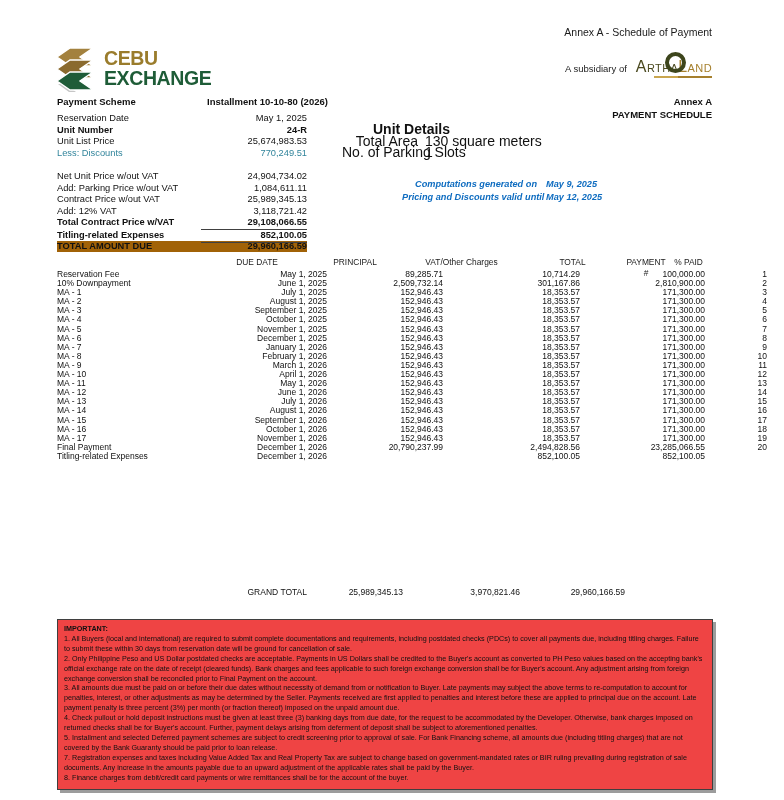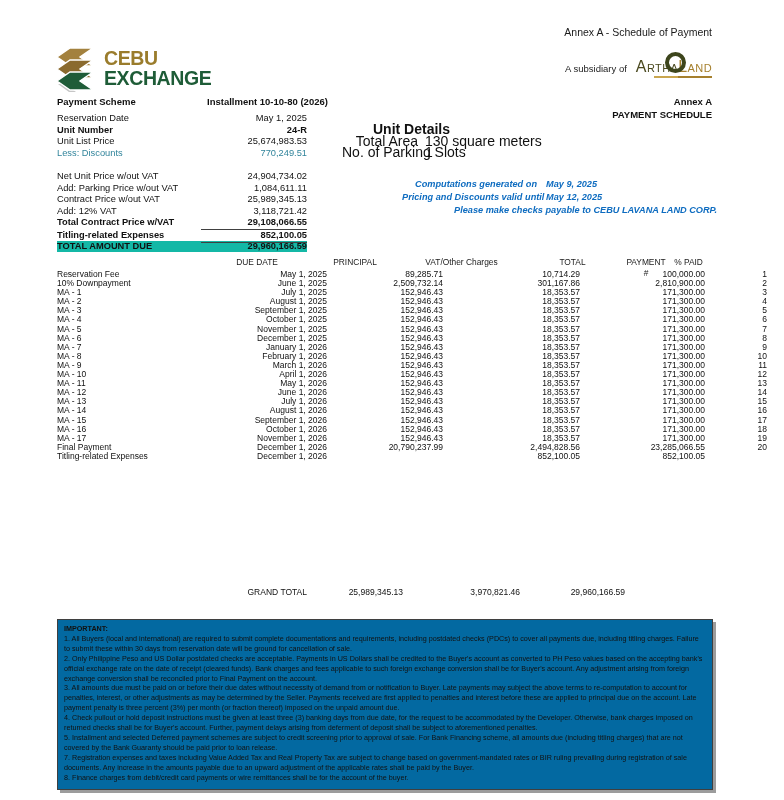--- a/index.html
+++ b/index.html
@@ -34,21 +34,21 @@
   .pay-sched{top:109px;right:72px;font-size:9.5px;font-weight:bold;text-align:right;}
 
   
   .summary{top:113px;left:57px;width:250px;font-size:9.3px;}
   .srow{display:flex;justify-content:space-between;align-items:baseline;height:11.6px;line-height:11.6px;white-space:nowrap;}
   .srow .sv{min-width:106px;text-align:right;}
   .srow.bold{font-weight:bold;}
   .srow.teal{color:#31849B;}
   .srow.spacer{visibility:hidden;}
   .srow.topline .sv{border-top:1px solid #404040;border-bottom:1px solid #404040;}
-  .srow.grayband{background:#14b8a6;font-weight:bold;}
+  .srow.grayband{background:#a16207;font-weight:bold;}
 
   
   .unit{top:124px;left:342px;font-size:14px;}
   .unit-title{font-weight:bold;margin-left:31px;height:11.6px;line-height:11.6px;}
   .urow{display:grid;grid-template-columns:76px auto;height:11.6px;line-height:11.6px;white-space:nowrap;}
   .urow .ul{text-align:right;}
   .urow .uv{padding-left:7px;}
 
   
   .notes{top:178px;left:402px;font-size:9.2px;font-style:italic;font-weight:bold;color:#0E6CC0;}
@@ -63,21 +63,21 @@
   .thead span{text-align:center;}
   .tbody{top:270px;left:57px;width:653px;}
   .t-row{height:9.1px;line-height:9.1px;font-size:8.5px;white-space:nowrap;gap:20px;}
   .t-row span{overflow:visible;}
   .c0{text-align:left;}
   .cr{text-align:right;}
   .grand{top:587px;left:57px;width:653px;font-size:8.5px;height:10px;line-height:10px;}
   .grand .gl{text-align:right;}
 
   
-  .important{top:619px;left:57px;width:642px;border:1px solid #3f3f3f;background:#0369a1;
+  .important{top:619px;left:57px;width:642px;border:1px solid #3f3f3f;background:#ef4444;
              box-shadow:3px 3px 0 #9c9c9c;padding:4px 6px 6px 6px;font-size:7.2px;line-height:9.9px;color:#111;}
   .imp-title{font-weight:bold;}
   .imp-item{margin:0;}
 </style>
 </head>
 <body>
 
 <div class="page">
 
   <div class="abs annex-top">Annex A - Schedule of Payment</div>
@@ -175,21 +175,20 @@
 
   <div class="abs notes">
     <div class="nrow">
       <span class="nl">Computations generated on</span>
       <span class="nv">May 9, 2025</span>
     </div>
     <div class="nrow">
       <span class="nl">Pricing and Discounts valid until</span>
       <span class="nv">May 12, 2025</span>
     </div>
-    <div class="nline3">Please make checks payable to CEBU LAVANA LAND CORP.</div>
   </div>
 
   <div class="abs thead cols">
     <span></span>
     <span>DUE DATE</span>
     <span>PRINCIPAL</span>
     <span>VAT/Other Charges</span>
     <span>TOTAL</span>
     <span>PAYMENT #</span>
     <span>% PAID</span>

